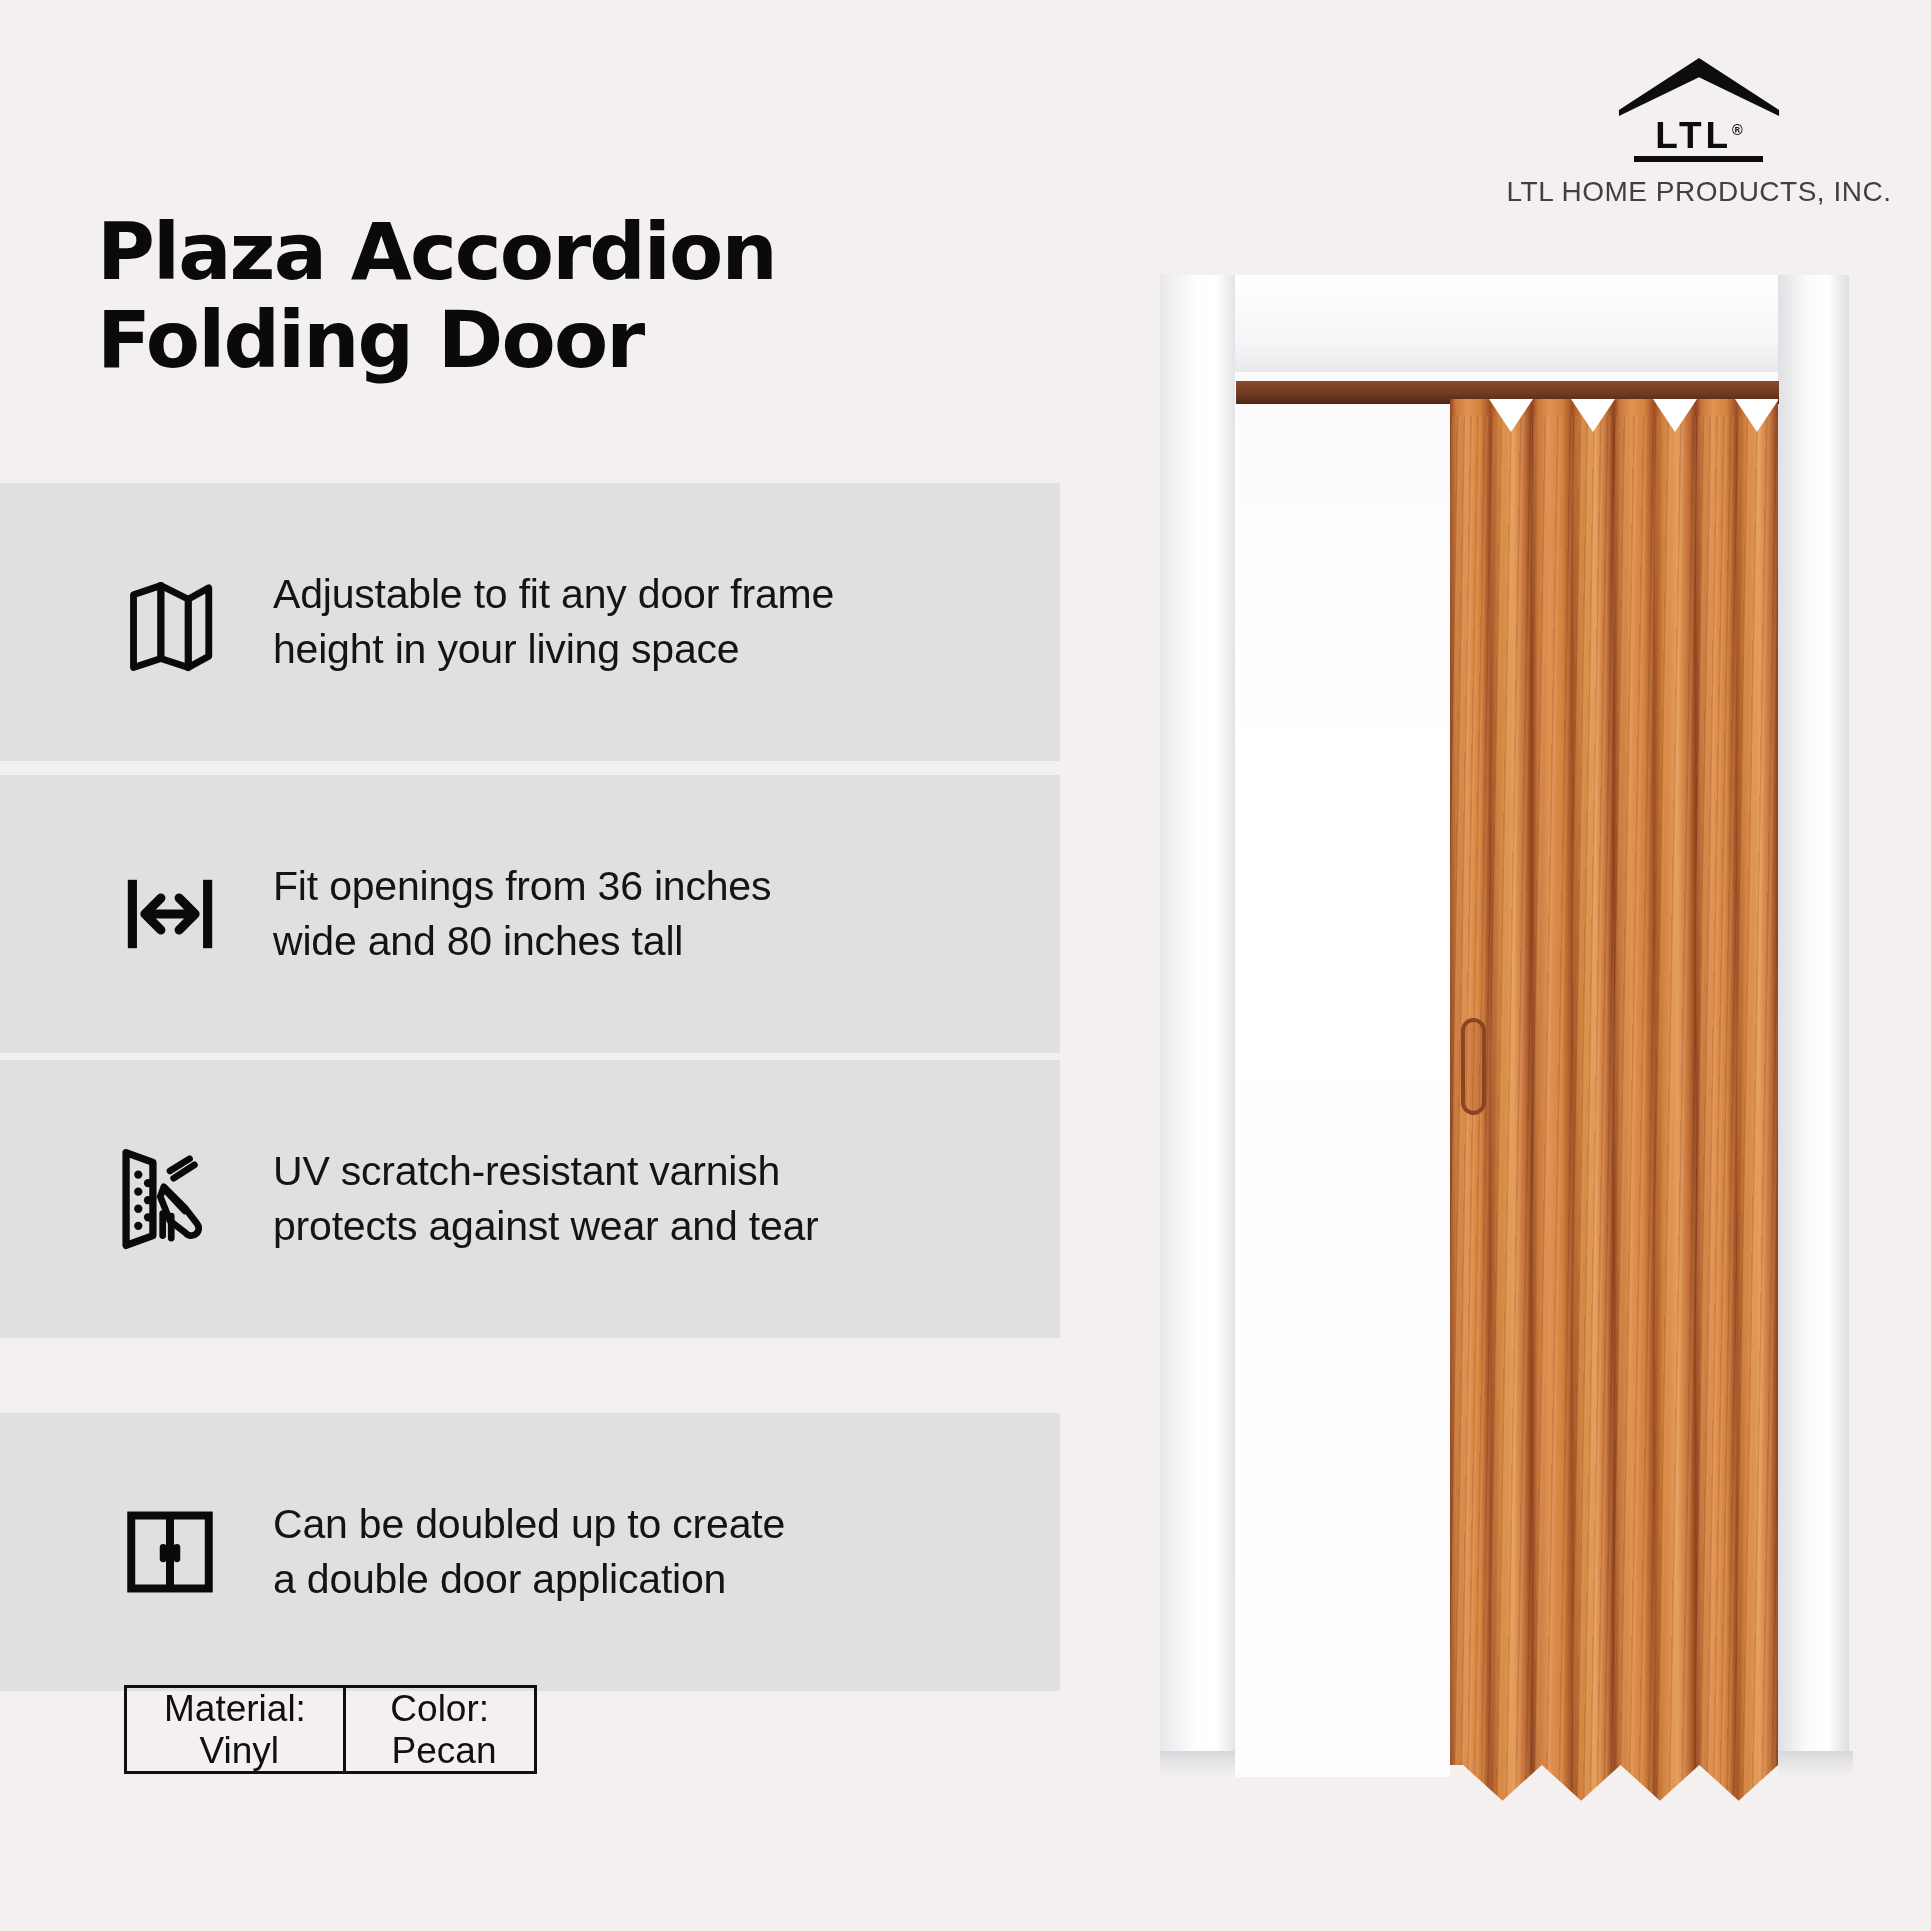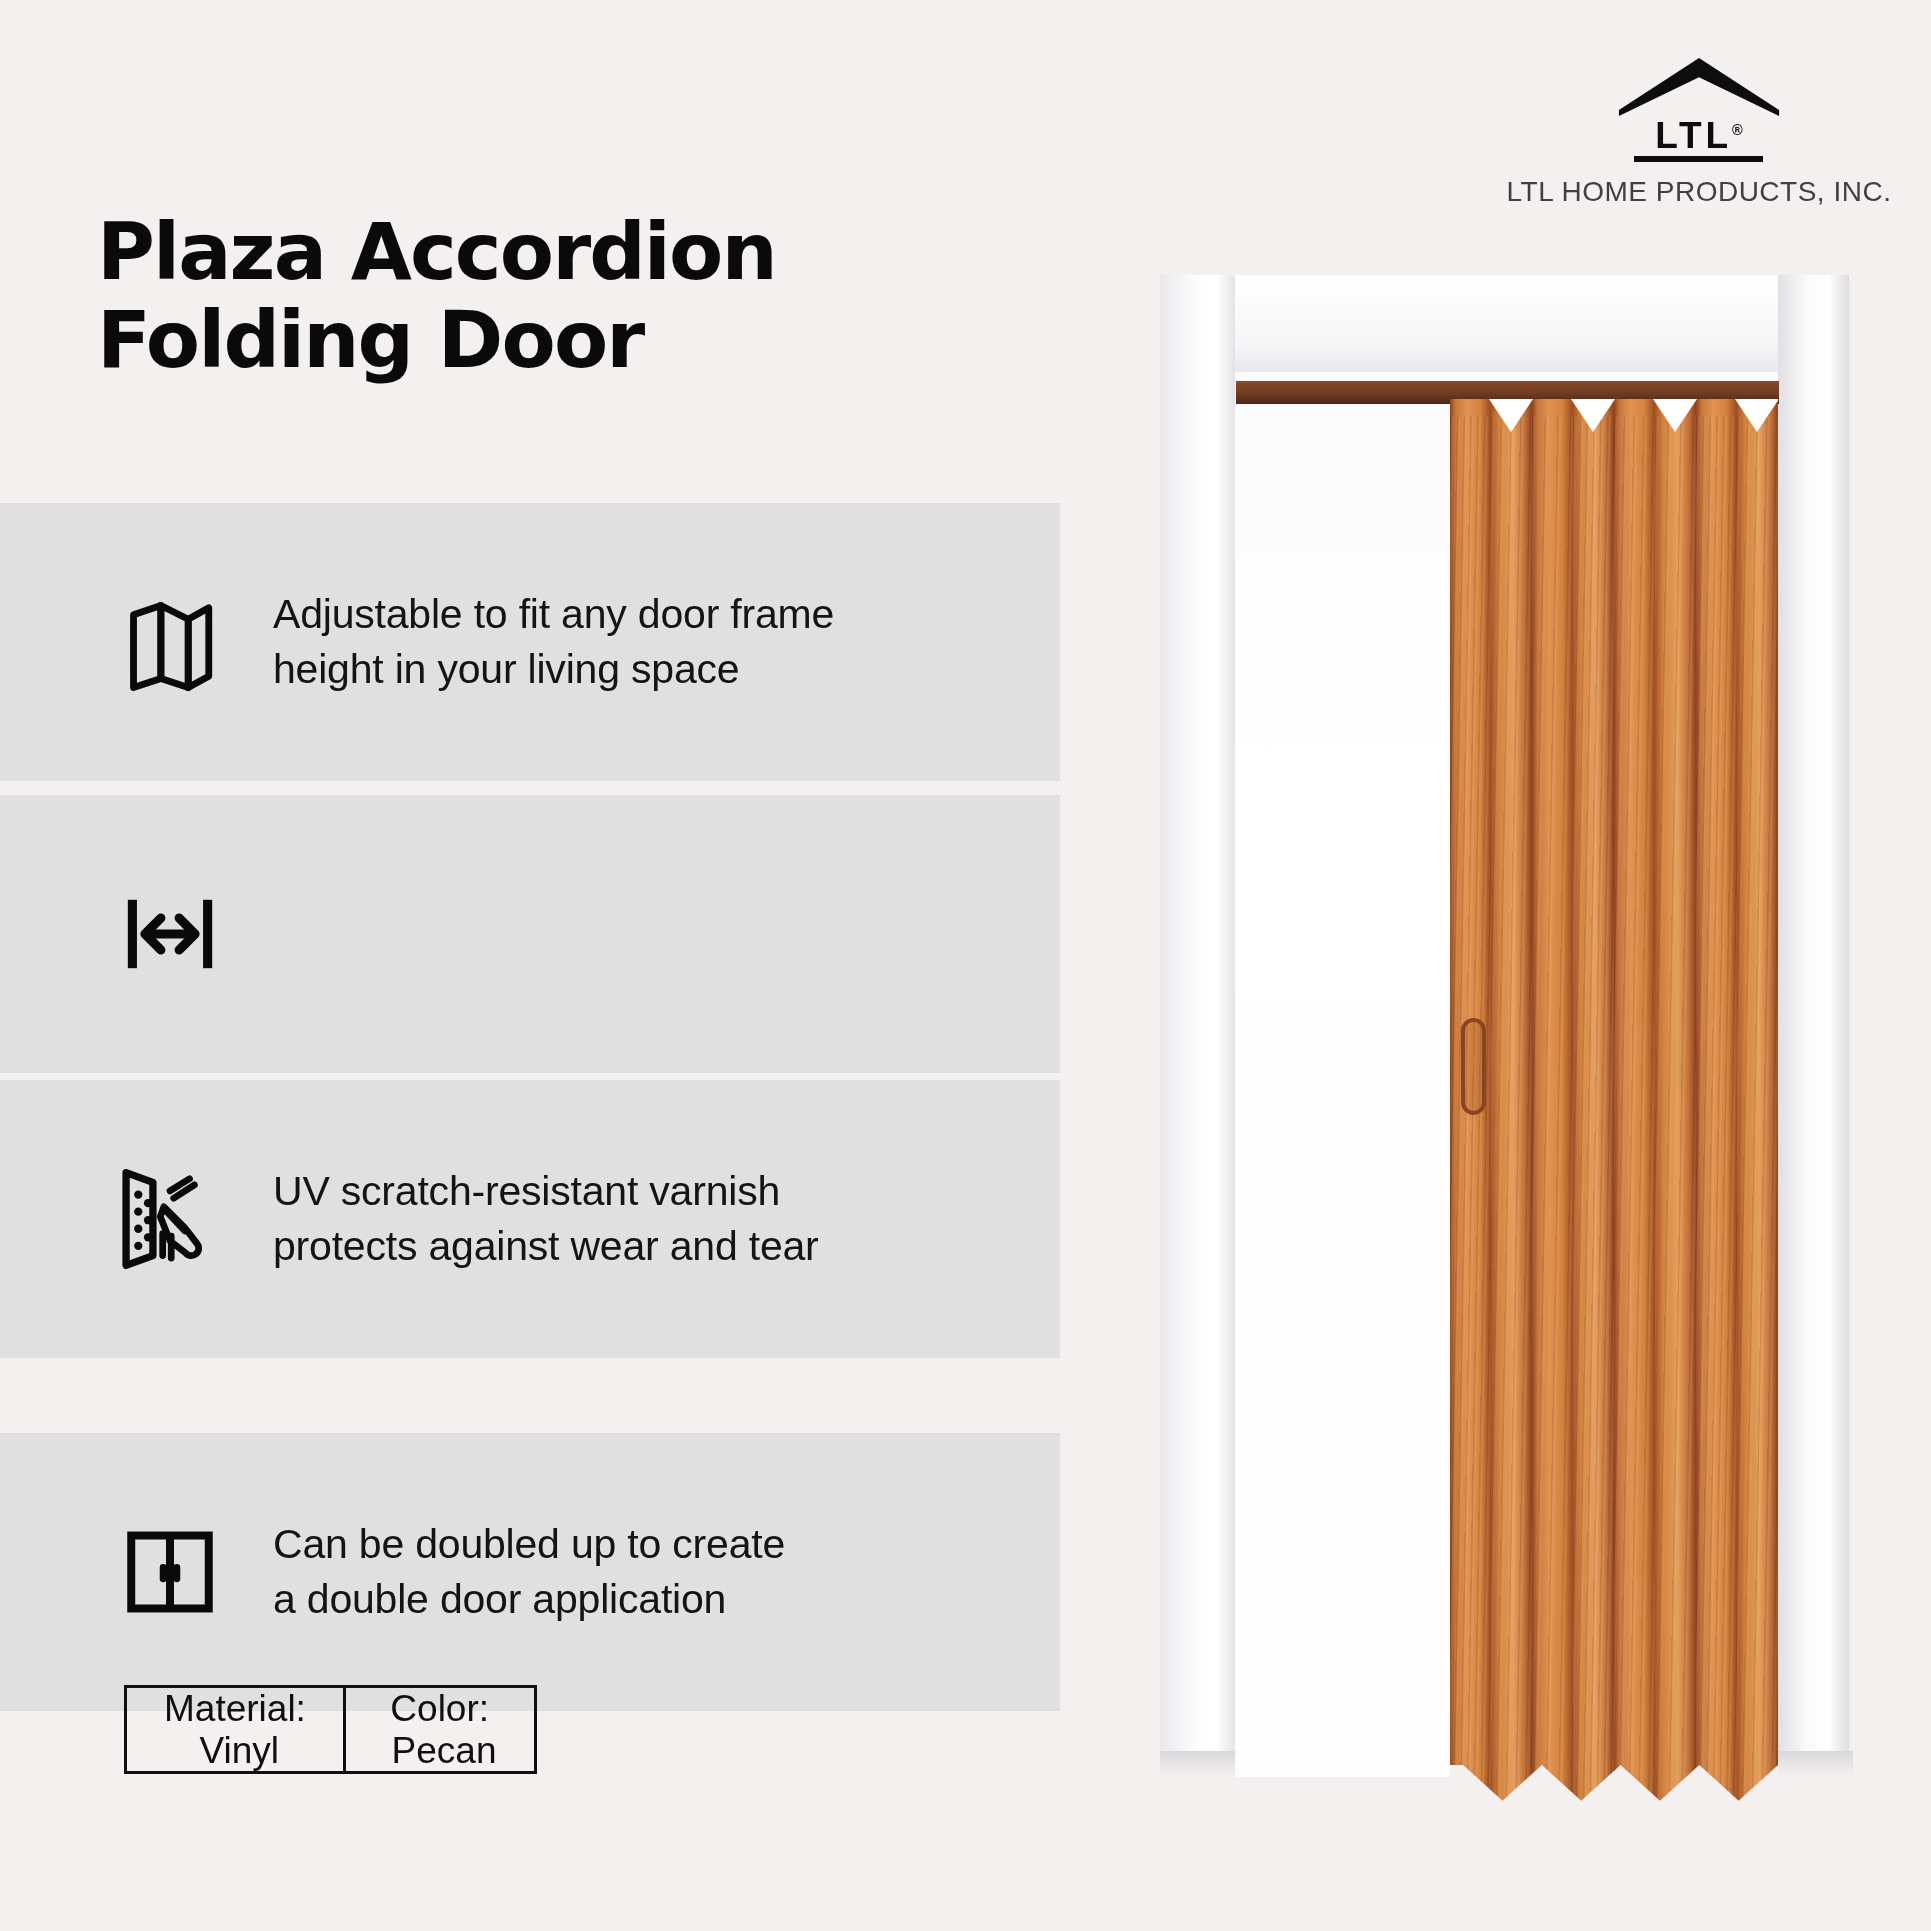--- a/index.html
+++ b/index.html
@@ -87,21 +87,20 @@
   }
 
   
   .feature-band {
     position: absolute;
     left: 0;
     width: 1060px;
     background: #E0E0E0;
     display: flex;
     align-items: center;
-    margin-top: 20px;
   }
   .feature-icon {
     width: 145px;
     min-width: 145px;
     margin-left: 97px;
     display: flex;
     align-items: center;
     justify-content: center;
   }
   .feature-text {
@@ -302,20 +301,22 @@
 <div class="feature-band" id="band-1">
   <div class="feature-icon">
     <svg width="114" height="114" viewBox="0 0 100 100">
       <rect x="13" y="20" width="8" height="60" fill="#0a0a0a"></rect>
       <rect x="79" y="20" width="8" height="60" fill="#0a0a0a"></rect>
       <line x1="29" y1="50" x2="71" y2="50" stroke="#0a0a0a" stroke-width="8" stroke-linecap="round"></line>
       <polyline points="42,36 28,50 42,64" fill="none" stroke="#0a0a0a" stroke-width="8" stroke-linecap="round" stroke-linejoin="round"></polyline>
       <polyline points="58,36 72,50 58,64" fill="none" stroke="#0a0a0a" stroke-width="8" stroke-linecap="round" stroke-linejoin="round"></polyline>
     </svg>
   </div>
+  <div class="feature-text">Fit openings from 36 inches
+wide and 80 inches tall</div>
 </div>
 
 <div class="feature-band" id="band-2">
   <div class="feature-icon">
     <svg width="122" height="122" viewBox="0 0 100 100">
       <path d="M14 12 L36 20 L36 80 L14 88 Z" fill="none" stroke="#0a0a0a" stroke-width="6" stroke-linejoin="round"></path>
       <circle cx="24" cy="30" r="3.4" fill="#0a0a0a"></circle>
       <circle cx="24" cy="44" r="3.4" fill="#0a0a0a"></circle>
       <circle cx="24" cy="58" r="3.4" fill="#0a0a0a"></circle>
       <circle cx="24" cy="72" r="3.4" fill="#0a0a0a"></circle>

